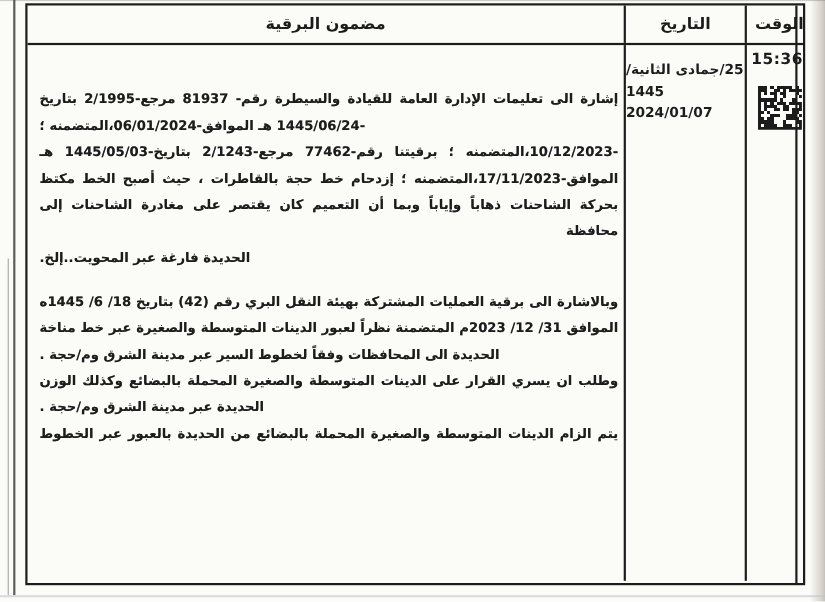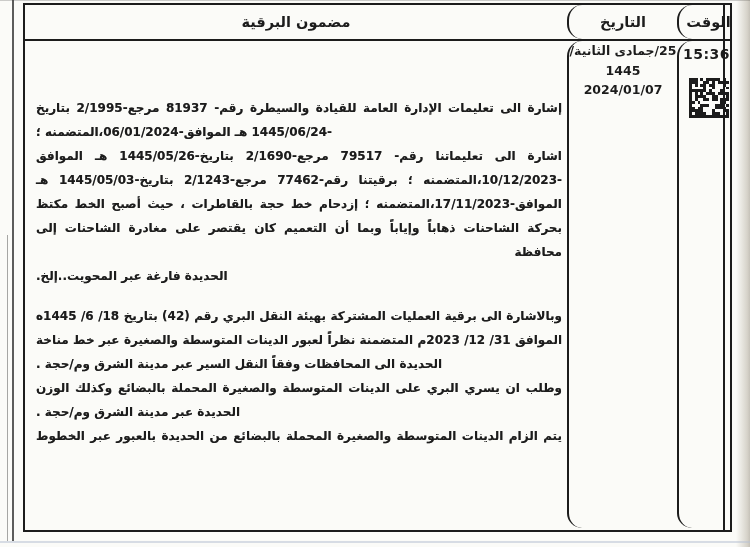--- a/index.html
+++ b/index.html
@@ -13,33 +13,33 @@
   .edge-shadow{position:absolute;right:0;top:0;width:14px;height:100%;
     background:linear-gradient(to right, rgba(130,118,95,0) 0%, rgba(130,118,95,.30) 80%, rgba(110,100,80,.38) 100%);}
   .doc-table{position:absolute;left:23px;top:3px;width:709px;height:529px;border:2px solid var(--ink,#1c1c1c);
     direction:rtl;color:var(--ink,#1c1c1c);}
   .double-right{position:absolute;top:0;bottom:0;right:5px;width:2px;background:var(--ink,#1c1c1c);}
   .hrow{display:flex;height:36px;border-bottom:2.5px solid var(--ink,#1c1c1c);}
   .brow{display:flex;height:486.5px;}
   .col-time{width:53px;}
   .col-date{width:110px;border-right:none;}
   .col-content{flex:1;}
-  .cell{height:100%;border-radius:15px;}
+  .cell{height:100%;}
   .hcell{display:flex;align-items:center;justify-content:center;font-weight:bold;font-size:14.5px;}
   .hcell.col-time{padding-left:8px;}
   .b-time{border-left:2px solid var(--ink,#1c1c1c);}
   .b-date{border-left:2px solid var(--ink,#1c1c1c);}
   .h-time{border-left:2px solid var(--ink,#1c1c1c);}
   .h-date{border-left:2px solid var(--ink,#1c1c1c);}
   .time-cell{padding-top:5px;text-align:center;padding-left:8px;}
   .time-value{font-weight:bold;font-size:14px;letter-spacing:.5px;}
   .barcode{margin:16px auto 0 auto;width:40px;height:40px;}
-  .date-cell{padding-top:0;text-align:center;}
+  .date-cell{padding-top:12px;text-align:left;}
   .date-line{font-weight:bold;font-size:12.5px;line-height:19.5px;white-space:nowrap;}
-  .content-cell{padding:55px 5px 0 11px;}
+  .content-cell{padding:37px 5px 0 11px;}
   .tline{font-weight:bold;font-size:12px;line-height:24px;text-shadow:0 0 .5px rgba(0,0,0,.45);}
   .l-justify{text-align:justify;text-align-last:justify;}
   .l-center{text-align:left;}
   .l-right{text-align:right;}
   .gap{margin-top:16px;}
 </style>
 </head>
 <body>
 
 <div class="page" style="--ink: #1c1c1c; --paper: #fbfbf8; --edge: #b9c3d4;">
@@ -180,28 +180,27 @@
             </svg></div>
       </div>
       <div class="cell col-date b-date date-cell" id="date-lines">
           <div class="date-line">25/جمادى الثانية/</div>
           <div class="date-line">1445</div>
           <div class="date-line">2024/01/07</div>
         </div>
       <div class="cell col-content content-cell" id="body-lines">
           <div class="tline l-justify">إشارة الى تعليمات الإدارة العامة للقيادة والسيطرة رقم- 81937 مرجع-2/1995 بتاريخ</div>
           <div class="tline l-center">-1445/06/24 هـ الموافق-06/01/2024،المتضمنه ؛</div>
-          <div class="tline l-justify">اشارة الى تعليماتنا رقم- 79517 مرجع-2/1690 بتاريخ-1445/05/26 هـ الموافق</div>
           <div class="tline l-justify">-10/12/2023،المتضمنه ؛ برقيتنا رقم-77462 مرجع-2/1243 بتاريخ-1445/05/03 هـ</div>
           <div class="tline l-justify">الموافق-17/11/2023،المتضمنه ؛ إزدحام خط حجة بالقاطرات ، حيث أصبح الخط مكتظ</div>
           <div class="tline l-justify">بحركة الشاحنات ذهاباً وإياباً وبما أن التعميم كان يقتصر على مغادرة الشاحنات إلى محافظة</div>
           <div class="tline l-center">الحديدة فارغة عبر المحويت..إلخ.</div>
           <div class="tline l-justify gap">وبالاشارة الى برقية العمليات المشتركة بهيئة النقل البري رقم (42) بتاريخ 18/ 6/ 1445ه</div>
           <div class="tline l-justify">الموافق 31/ 12/ 2023م المتضمنة نظراً لعبور الدينات المتوسطة والصغيرة عبر خط مناخة</div>
-          <div class="tline l-center">الحديدة الى المحافظات وفقاً النقل السير عبر مدينة الشرق وم/حجة .</div>
-          <div class="tline l-justify">وطلب ان يسري البري على الدينات المتوسطة والصغيرة المحملة بالبضائع وكذلك الوزن</div>
+          <div class="tline l-center">الحديدة الى المحافظات وفقاً لخطوط السير عبر مدينة الشرق وم/حجة .</div>
+          <div class="tline l-justify">وطلب ان يسري القرار على الدينات المتوسطة والصغيرة المحملة بالبضائع وكذلك الوزن</div>
           <div class="tline l-center">الحديدة عبر مدينة الشرق وم/حجة .</div>
           <div class="tline l-justify">يتم الزام الدينات المتوسطة والصغيرة المحملة بالبضائع من الحديدة بالعبور عبر الخطوط</div>
         </div>
     </div>
     <div class="double-right"></div>
   </div>
 </div>
 
 </body></html>

